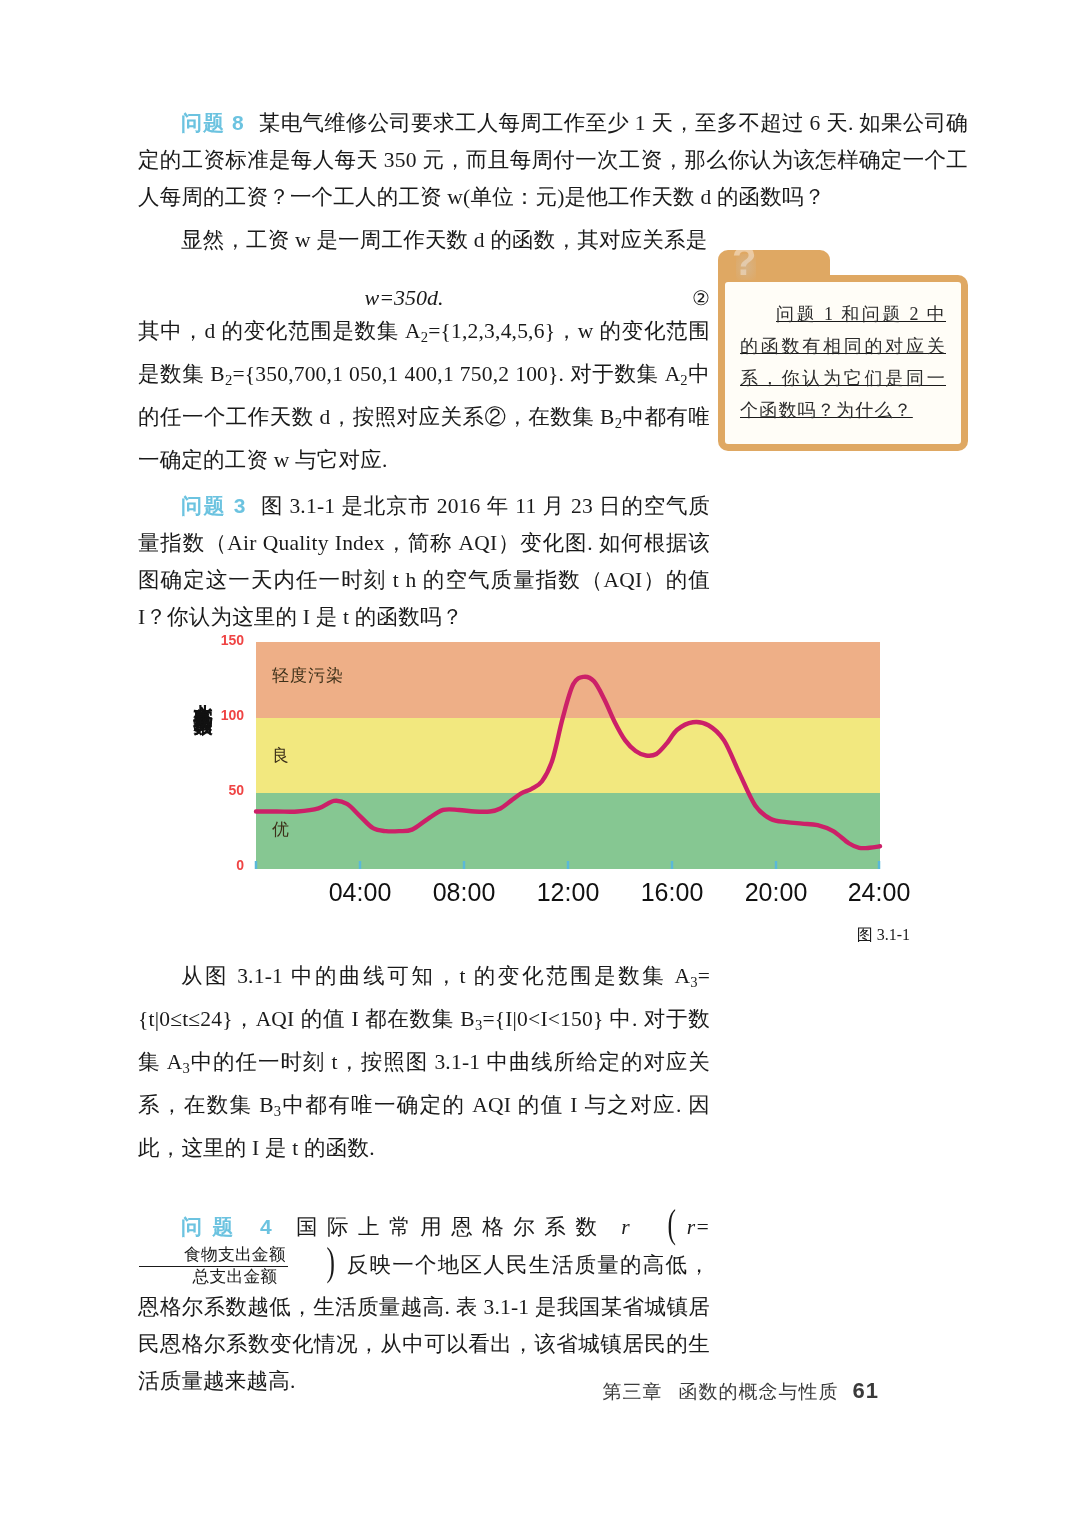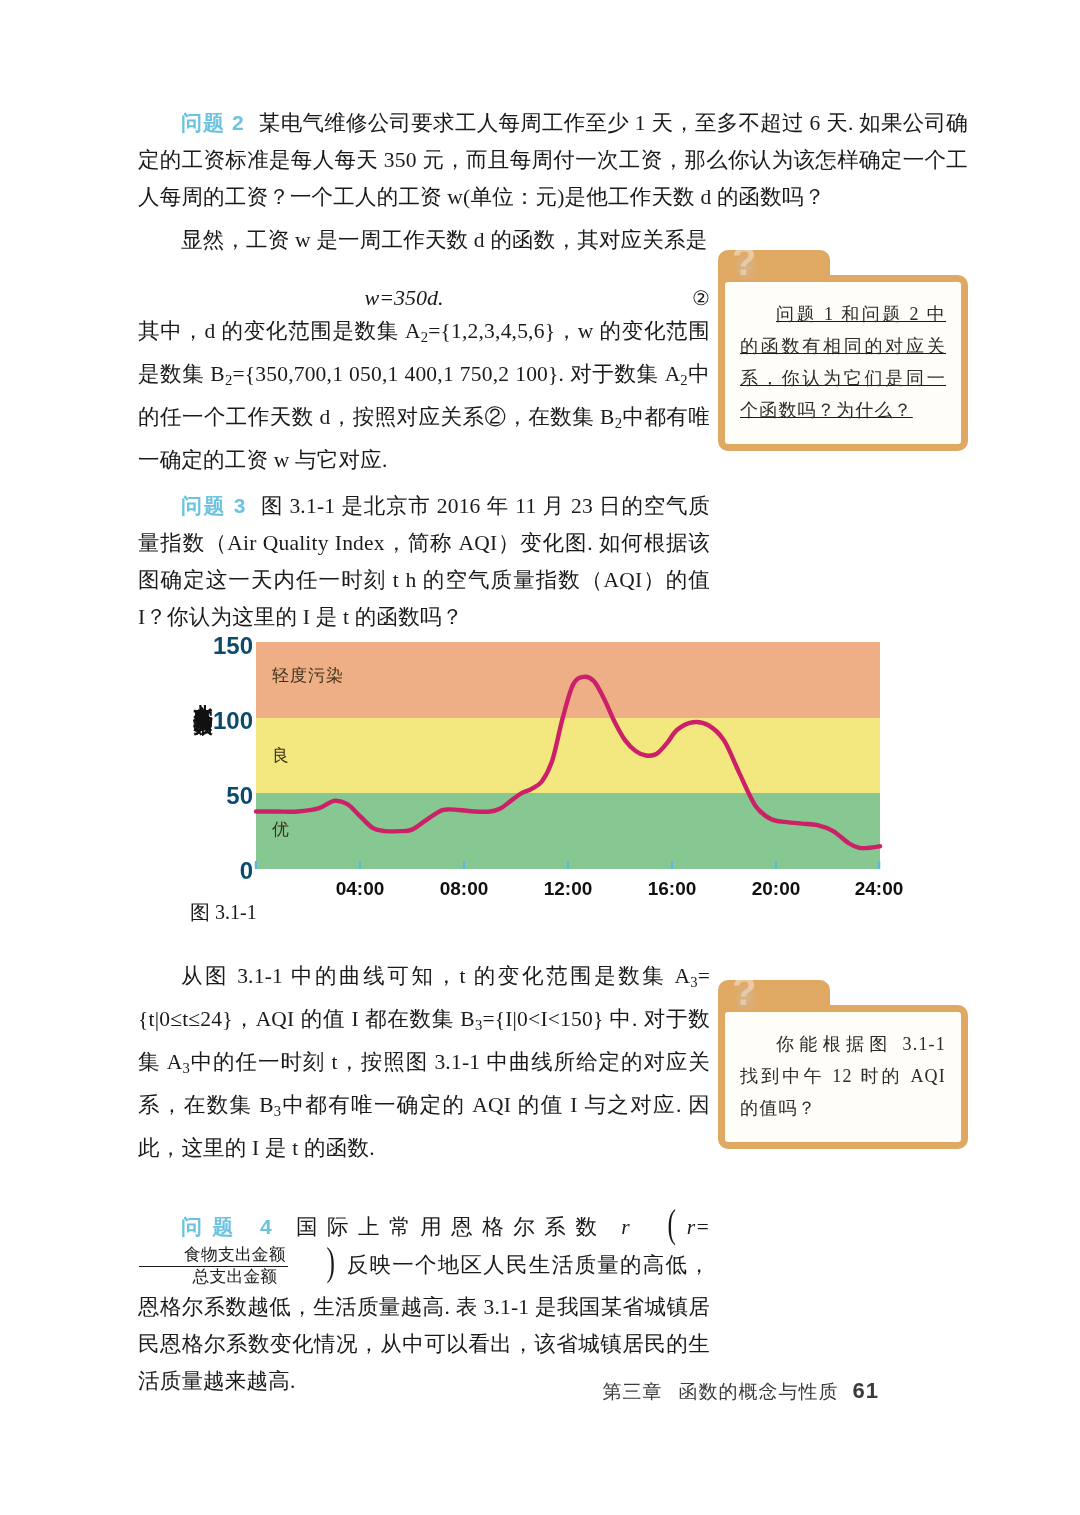--- a/index.html
+++ b/index.html
@@ -134,27 +134,27 @@
     font-weight: bold;
     font-size: 19px;
     letter-spacing: 2px;
     writing-mode: vertical-rl;
     text-orientation: upright;
     white-space: nowrap;
     color: #111;
   }
   .ytick {
     position: absolute;
-    right: 1px;
+    right: 10px;
     width: 56px;
     text-align: right;
     font-family: "Liberation Sans", sans-serif;
     font-weight: bold;
-    font-size: 24px;
-    color: #0c4a6e;
+    font-size: 14px;
+    color: #ef4444;
   }
   .yticks { position: absolute; left: 0px; top: 0; width: 64px; height: 240px; }
   .plot {
     position: absolute;
     left: 66px;
     top: 12px;
     width: 624px;
     height: 262px;
   }
   .band { position: absolute; left: 0; width: 100%; }
@@ -172,32 +172,32 @@
   .xticklabels {
     position: absolute;
     left: 66px; top: 248px;
     width: 624px;
     height: 30px;
   }
   .xticklabels span {
     position: absolute;
     transform: translateX(-50%);
     font-family: "Liberation Sans", sans-serif;
-    font-weight: bold;
-    font-size: 19px;
+    font-weight: normal;
+    font-size: 25px;
     color: #111;
     white-space: nowrap;
   }
   .figcaption {
     position: absolute;
     left: 190px;
-    top: 899px;
+    top: 925px;
     width: 720px;
-    text-align: left;
-    font-size: 20px;
+    text-align: right;
+    font-size: 16px;
   }
 
   .footer {
     position: absolute;
     left: 0; top: 1378px;
     width: 948px;
     text-align: right;
     padding-right: 69px;
     font-size: 19px;
     color: #3a3a3a;
@@ -233,21 +233,21 @@
     font-style: normal;
     transform: scaleX(0.62);
   }
 </style>
 </head>
 <body>
 
 <div class="page">
 
   <div class="col-main" style="top:104px;">
-    <p class="para indent"><span class="qlabel">问题 2</span><span class="qgap"></span><span>某电气维修公司要求工人每周工作至少 1 天，至多不超过 6 天. 如果公司确定的工资标准是每人每天 350 元，而且每周付一次工资，那么你认为该怎样确定一个工人每周的工资？一个工人的工资 w(单位：元)是他工作天数 d 的函数吗？</span></p>
+    <p class="para indent"><span class="qlabel">问题 8</span><span class="qgap"></span><span>某电气维修公司要求工人每周工作至少 1 天，至多不超过 6 天. 如果公司确定的工资标准是每人每天 350 元，而且每周付一次工资，那么你认为该怎样确定一个工人每周的工资？一个工人的工资 w(单位：元)是他工作天数 d 的函数吗？</span></p>
   </div>
 
   <div class="col-narrow" style="top:222px;">
     <p class="para indent">显然，工资 w 是一周工作天数 d 的函数，其对应关系是</p>
   </div>
 
   <div class="formula-row" style="top:285px;">
     <div class="formula-body">w=350d.</div>
     <div class="formula-tag">②</div>
   </div>
@@ -317,31 +317,20 @@
       <span style="left:623px;">24:00</span>
     </div>
   </div>
 
   <div class="figcaption">图 3.1-1</div>
 
   <div class="col-narrow" style="top:958px;">
     <p class="para indent"><span>从图 3.1-1 中的曲线可知，t 的变化范围是数集 A</span><span class="sub">3</span><span>={t|0≤t≤24}，AQI 的值 I 都在数集 B</span><span class="sub">3</span><span>={I|0&lt;I&lt;150} 中. 对于数集 A</span><span class="sub">3</span><span>中的任一时刻 t，按照图 3.1-1 中曲线所给定的对应关系，在数集 B</span><span class="sub">3</span><span>中都有唯一确定的 AQI 的值 I 与之对应. 因此，这里的 I 是 t 的函数.</span></p>
   </div>
 
-  <div class="note" style="left:718px; top:980px;">
-    <div class="note-tab">
-      <span class="qmark">?</span>
-    </div>
-    <div class="note-body">
-      <div class="ghost"></div>
-      <div class="note-inner">
-        <span class="lead">你能根据图 3.1-1 找到中午 12 时的 AQI 的值吗？</span>
-      </div>
-    </div>
-  </div>
 
   <div class="col-narrow" style="top:1168px;margin-top:40px;">
     <p class="para indent"><span class="qlabel">问题 4</span><span class="qgap"></span><span>国际上常用恩格尔系数 </span><span class="mathi">r</span><span class="bigparen">(</span><span class="mathi">r=</span><span class="frac"><span class="top">食物支出金额</span><span class="bot">总支出金额</span></span><span class="bigparen">)</span><span>反映一个地区人民生活质量的高低，恩格尔系数越低，生活质量越高. 表 3.1-1 是我国某省城镇居民恩格尔系数变化情况，从中可以看出，该省城镇居民的生活质量越来越高.</span></p>
   </div>
 
   <div class="footer">
     <span>第三章</span><span class="sep"></span><span>函数的概念与性质</span><span class="pg">61</span>
   </div>
 
 </div>

